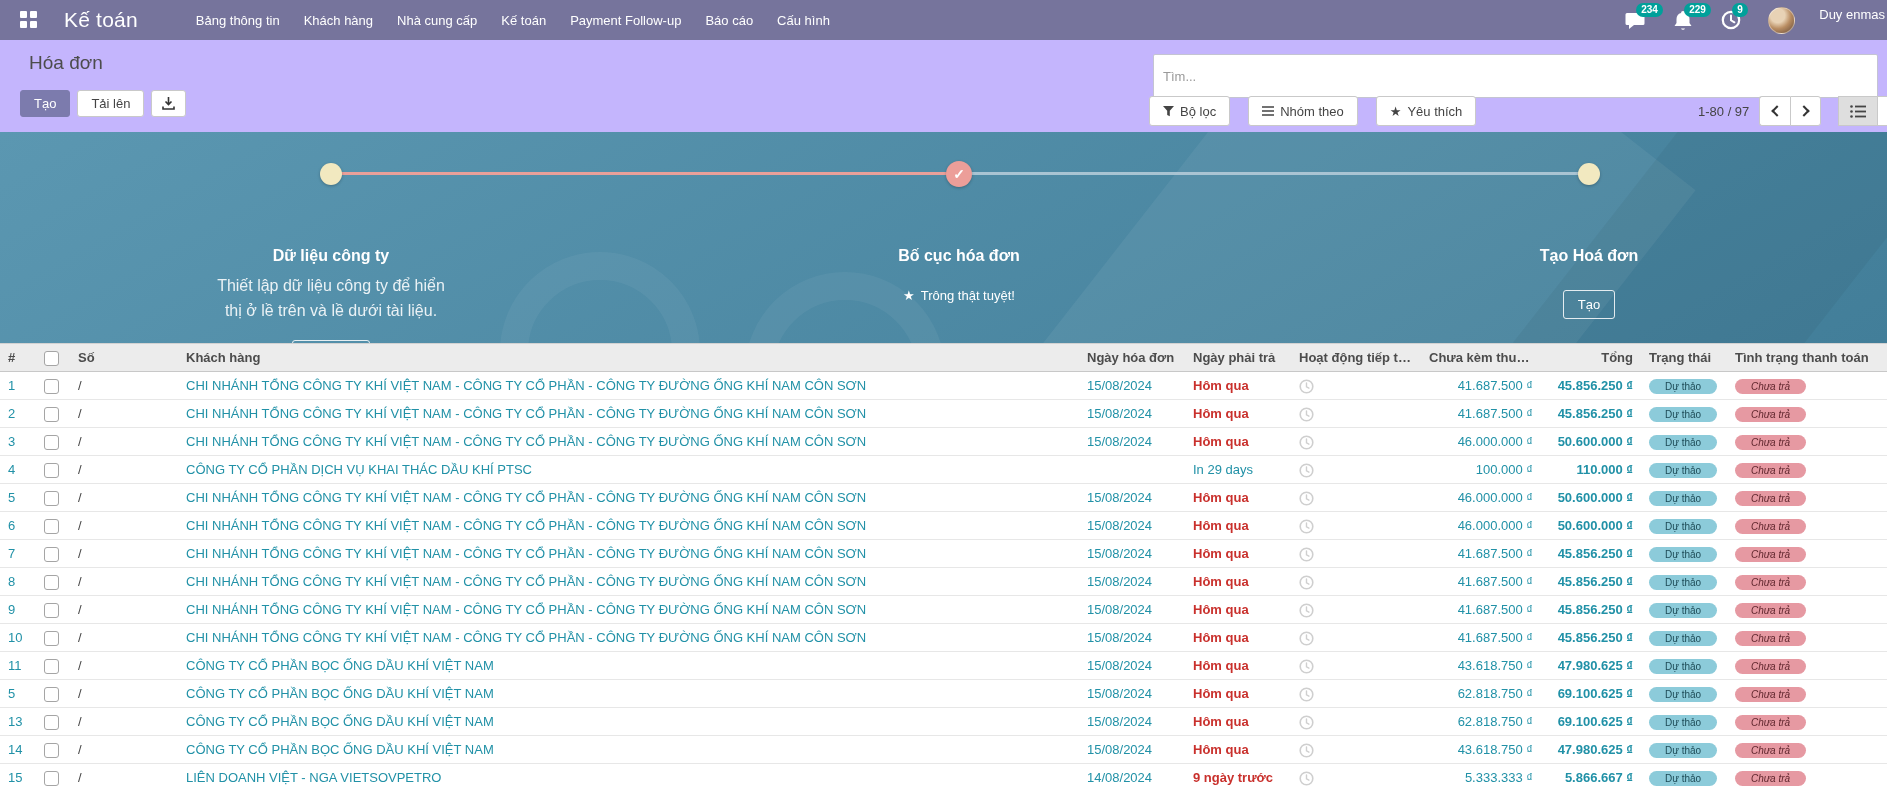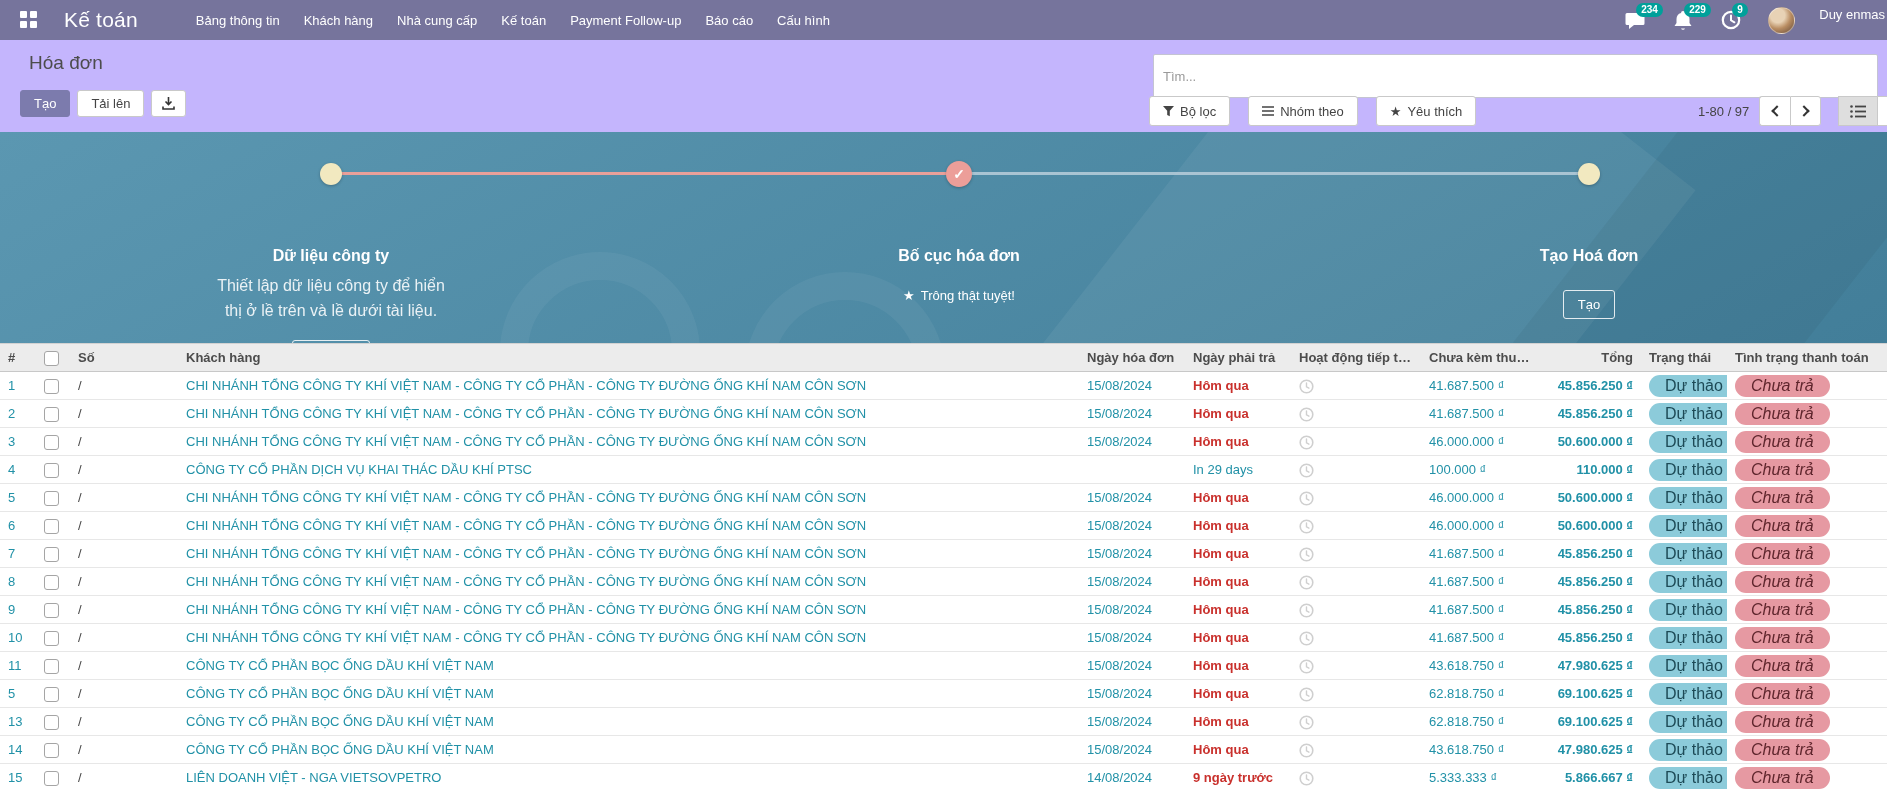--- a/index.html
+++ b/index.html
@@ -102,34 +102,34 @@
              text-align:left; border-top:1px solid #d2d2d2; border-bottom:1px solid #c8c8c8;
              cursor:pointer; }
   tbody td { height:28px; border-bottom:1px solid #e7e7e7; color:#444; }
   tbody tr { background:#fff; }
   .col-index   { width:36px; }
   .col-check   { width:34px; }
   .col-number  { width:108px; }
   .col-invdate { width:106px; }
   .col-due     { width:106px; }
   .col-activity{ width:130px; }
-  .col-untaxed { width:120px; text-align:left; }
+  .col-untaxed { width:120px; text-align:right; }
   .col-total   { width:100px; text-align:right; }
   .col-status  { width:86px; }
   .col-pay     { width:160px;font-style:italic; }
   td.col-index { color:var(--link-teal,#2191A7); }
   td.col-customer { color:var(--link-teal,#2191A7); }
   td.col-invdate { color:var(--link-teal,#2191A7); }
   td.col-untaxed { color:var(--link-teal,#2191A7); }
   td.col-total { color:var(--link-teal,#2191A7); font-weight:700; }
   .due-overdue { color:var(--overdue-red,#C9302C); font-weight:700; }
   .due-upcoming { color:var(--link-teal,#2191A7); }
   .checkbox { display:inline-block; width:15px; height:15px; border:1px solid #a5a5a5;
               border-radius:3px; background:#fff; vertical-align:middle; cursor:pointer; }
-  .badge { display:inline-block; padding:2px 16px; border-radius:11px; font-size:16px;
+  .badge { display:inline-block; padding:2px 16px; border-radius:11px; font-size:10px;
            font-weight:400; }
   .badge-info { background:var(--status-info-bg,#8CCBDA); color:var(--status-info-text,#1D4A56); }
   .badge-danger { background:var(--status-danger-bg,#E699A2); color:var(--status-danger-text,#5F262D); }
 </style>
 </head>
 <body>
 
 <header class="navbar">
   <div class="apps-icon">
     <span></span>

